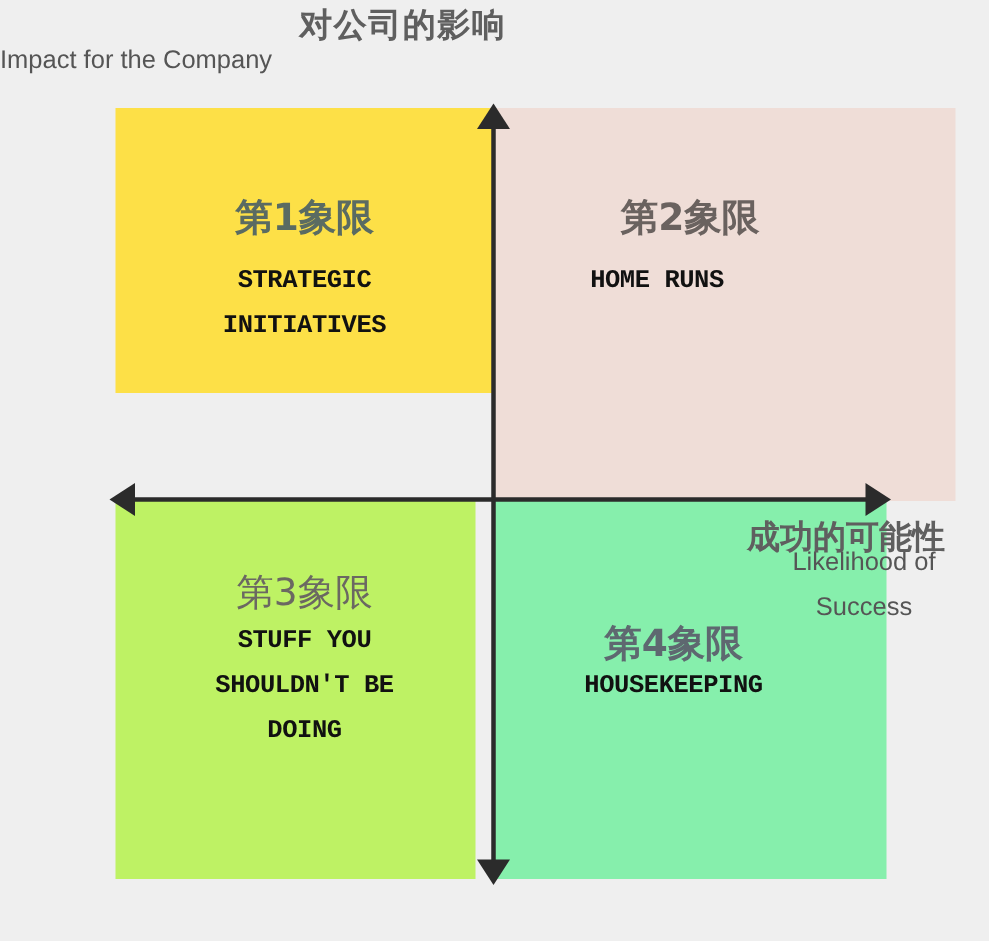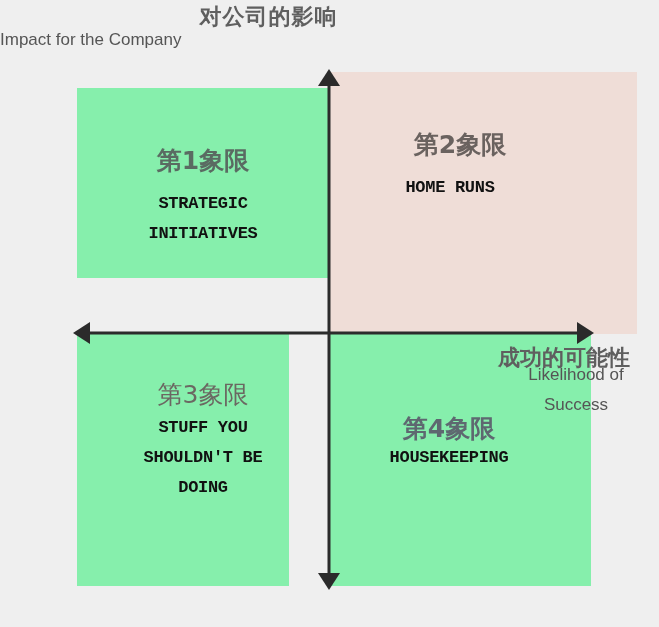--- a/index.html
+++ b/index.html
@@ -3,23 +3,23 @@
 <meta charset="utf-8">
 <style>
   html, body { margin:0; padding:0; }
   body { width:659px; height:627px; background:#efefef; position:relative; overflow:hidden;
          font-family:"DejaVu Sans", sans-serif; }
   .title-cn { position:absolute; left:0; width:537px; top:2px; text-align:center;
               font-size:22px; font-weight:bold; color:#5f5f5f; letter-spacing:1px; }
   .title-en { position:absolute; left:0; width:659px; top:30px; text-align:left;
               font-family:"Liberation Sans", sans-serif; font-size:17px; color:#555; }
   .quad { position:absolute; }
-  .q1 { left:77px; top:72px; width:252px; height:190px; background:#86efac;margin-top:16px; }
+  .q1 { left:77px; top:72px; width:252px; height:190px; background:#fde047; }
   .q2 { left:329px; top:72px; width:262px; height:262px; background:#efddd7;padding-left:46px; }
-  .q3 { left:77px; top:334px; width:212px; height:252px; background:#86efac; }
+  .q3 { left:77px; top:334px; width:240px; height:252px; background:#bef264; }
   .q4 { left:329px; top:334px; width:262px; height:252px; background:#86efac; }
   .qlabel { position:absolute; text-align:center; font-weight:bold; font-size:25px; color:#5e6b66; }
   .qtext { position:absolute; text-align:center; font-family:Liberation Mono, monospace;
            font-weight:bold; font-size:17px; color:#111; line-height:30px; letter-spacing:-0.3px; }
   .axis-label-cn { position:absolute; left:498px; top:343px; font-size:22px; font-weight:bold; color:#5f5f5f; }
   .axis-label-en { position:absolute; left:516px; top:360px; width:120px; text-align:center;
                    font-family:"Liberation Sans", sans-serif; font-size:17px; color:#555; line-height:30px; }
   svg.axes { position:absolute; left:0; top:0; }
 </style>
 </head>
@@ -31,21 +31,21 @@
 <div class="quad q1">
   <div class="qlabel" style="left:0;width:252px;top:56px;color:#5a6b62">第1象限</div>
   <div class="qtext" style="left:0;width:252px;top:101px">
     <div>STRATEGIC</div>
     <div>INITIATIVES</div>
   </div>
 </div>
 
 <div class="quad q2">
   <div class="qlabel" style="left:0;width:262px;top:56px;color:#6a625f">第2象限</div>
-  <div class="qtext" style="left:16px;width:210px;top:101px">
+  <div class="qtext" style="left:4px;width:210px;top:101px">
     <div>HOME RUNS</div>
   </div>
 </div>
 
 <div class="quad q3">
   <div class="qlabel" style="left:0;width:252px;top:44px;color:#6b6862;font-weight:normal">第3象限</div>
   <div class="qtext" style="left:0;width:252px;top:79px">
     <div>STUFF YOU</div>
     <div>SHOULDN'T BE</div>
     <div>DOING</div>

